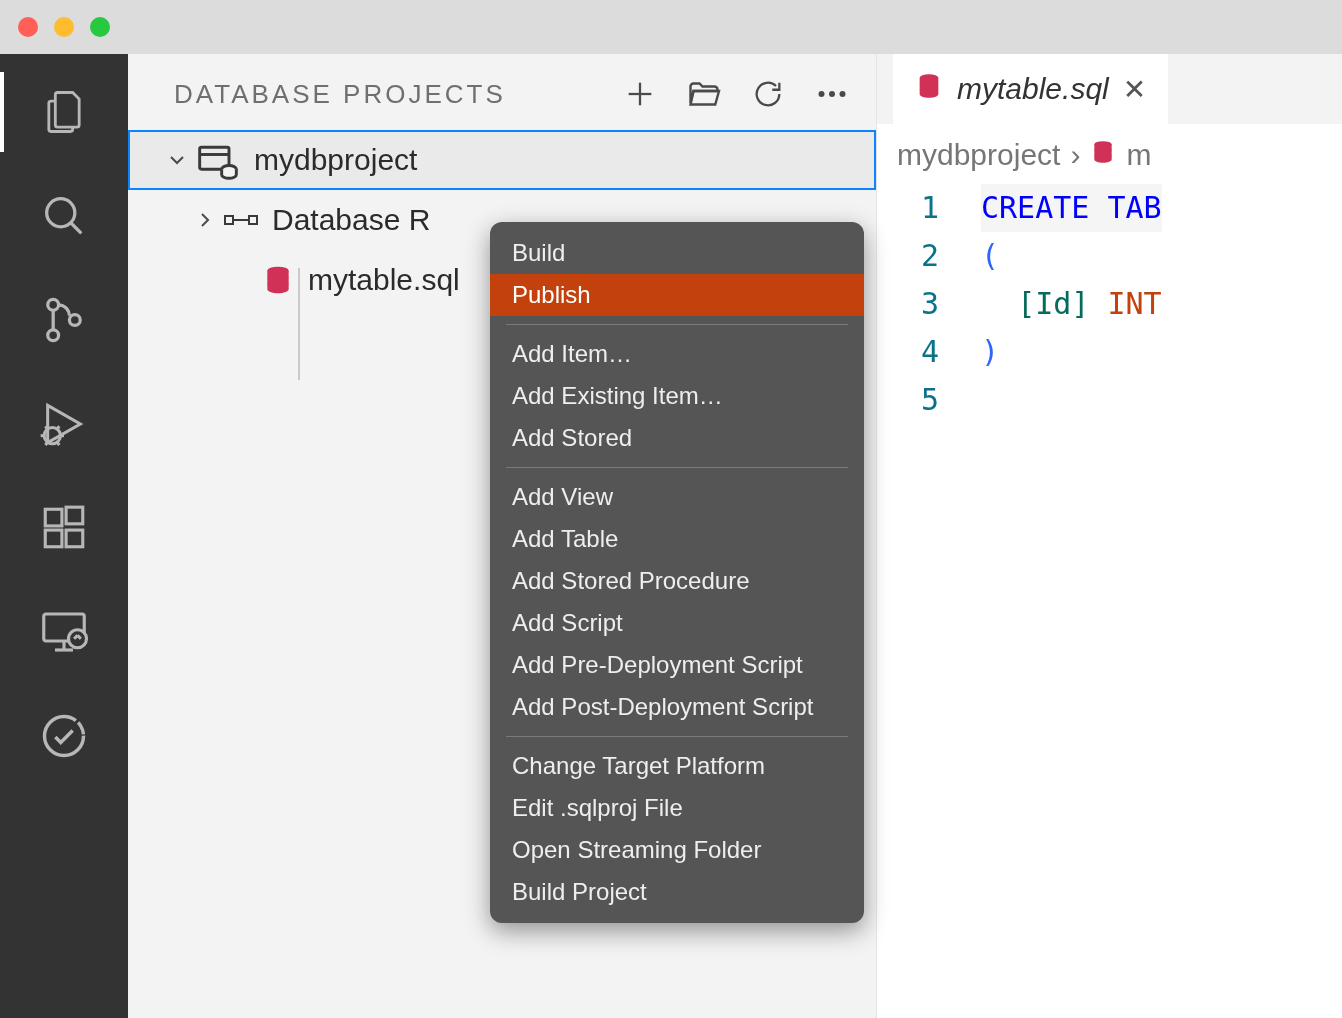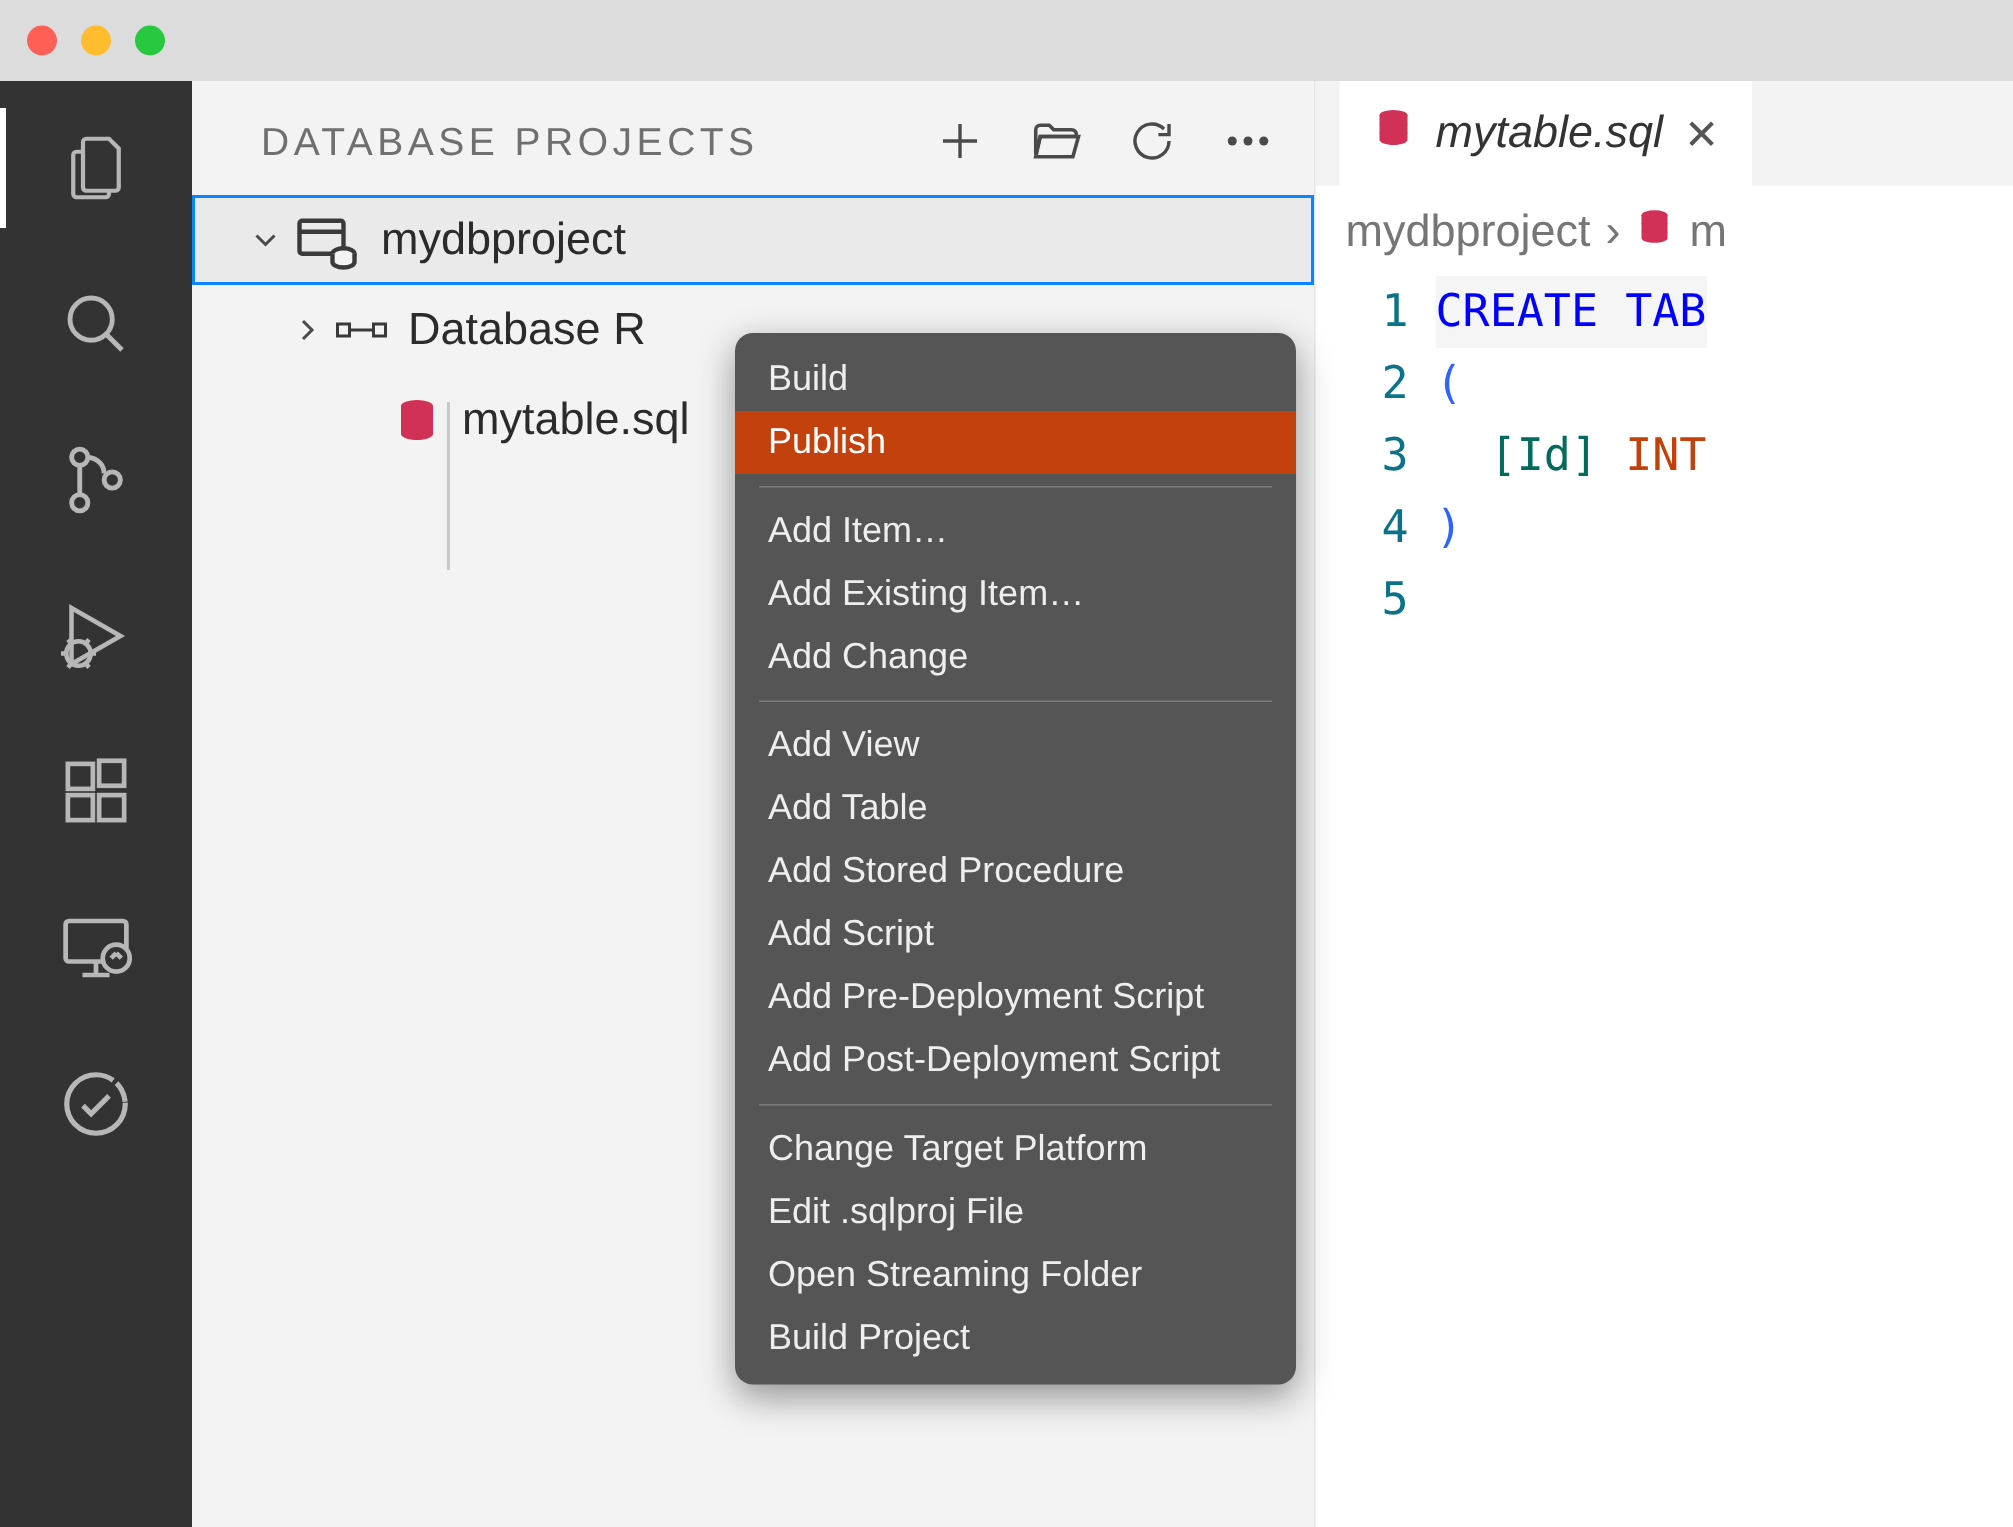--- a/index.html
+++ b/index.html
@@ -174,21 +174,21 @@
     font-size: 30px;
     line-height: 48px;
     padding-top: 6px;
   }
   .gutter {
     width: 80px;
     text-align: right;
     color: #0b7389;
     padding-right: 18px;
   }
-  .lines { white-space: pre; }
+  .lines { white-space: pre; margin-left: 24px; }
   .tok-kw { color: #0000ff; }
   .tok-br { color: #2f64ff; }
   .tok-col { color: #036b5c; }
   .tok-type { color: #c2410c; }
   .code-row.hl { background: #f5f5f5; }
 
   
   .contextmenu {
     position: absolute;
     left: 490px;
@@ -410,21 +410,21 @@
   </div>
 
 </div>
 
 <div class="contextmenu" id="ctxmenu">
     <div class="cm-item">Build</div>
     <div class="cm-item highlight">Publish</div>
     <div class="cm-sep"></div>
     <div class="cm-item">Add Item…</div>
     <div class="cm-item">Add Existing Item…</div>
-    <div class="cm-item">Add Change</div>
+    <div class="cm-item">Add Stored</div>
     <div class="cm-sep"></div>
     <div class="cm-item">Add View</div>
     <div class="cm-item">Add Table</div>
     <div class="cm-item">Add Stored Procedure</div>
     <div class="cm-item">Add Script</div>
     <div class="cm-item">Add Pre-Deployment Script</div>
     <div class="cm-item">Add Post-Deployment Script</div>
     <div class="cm-sep"></div>
     <div class="cm-item">Change Target Platform</div>
     <div class="cm-item">Edit .sqlproj File</div>

